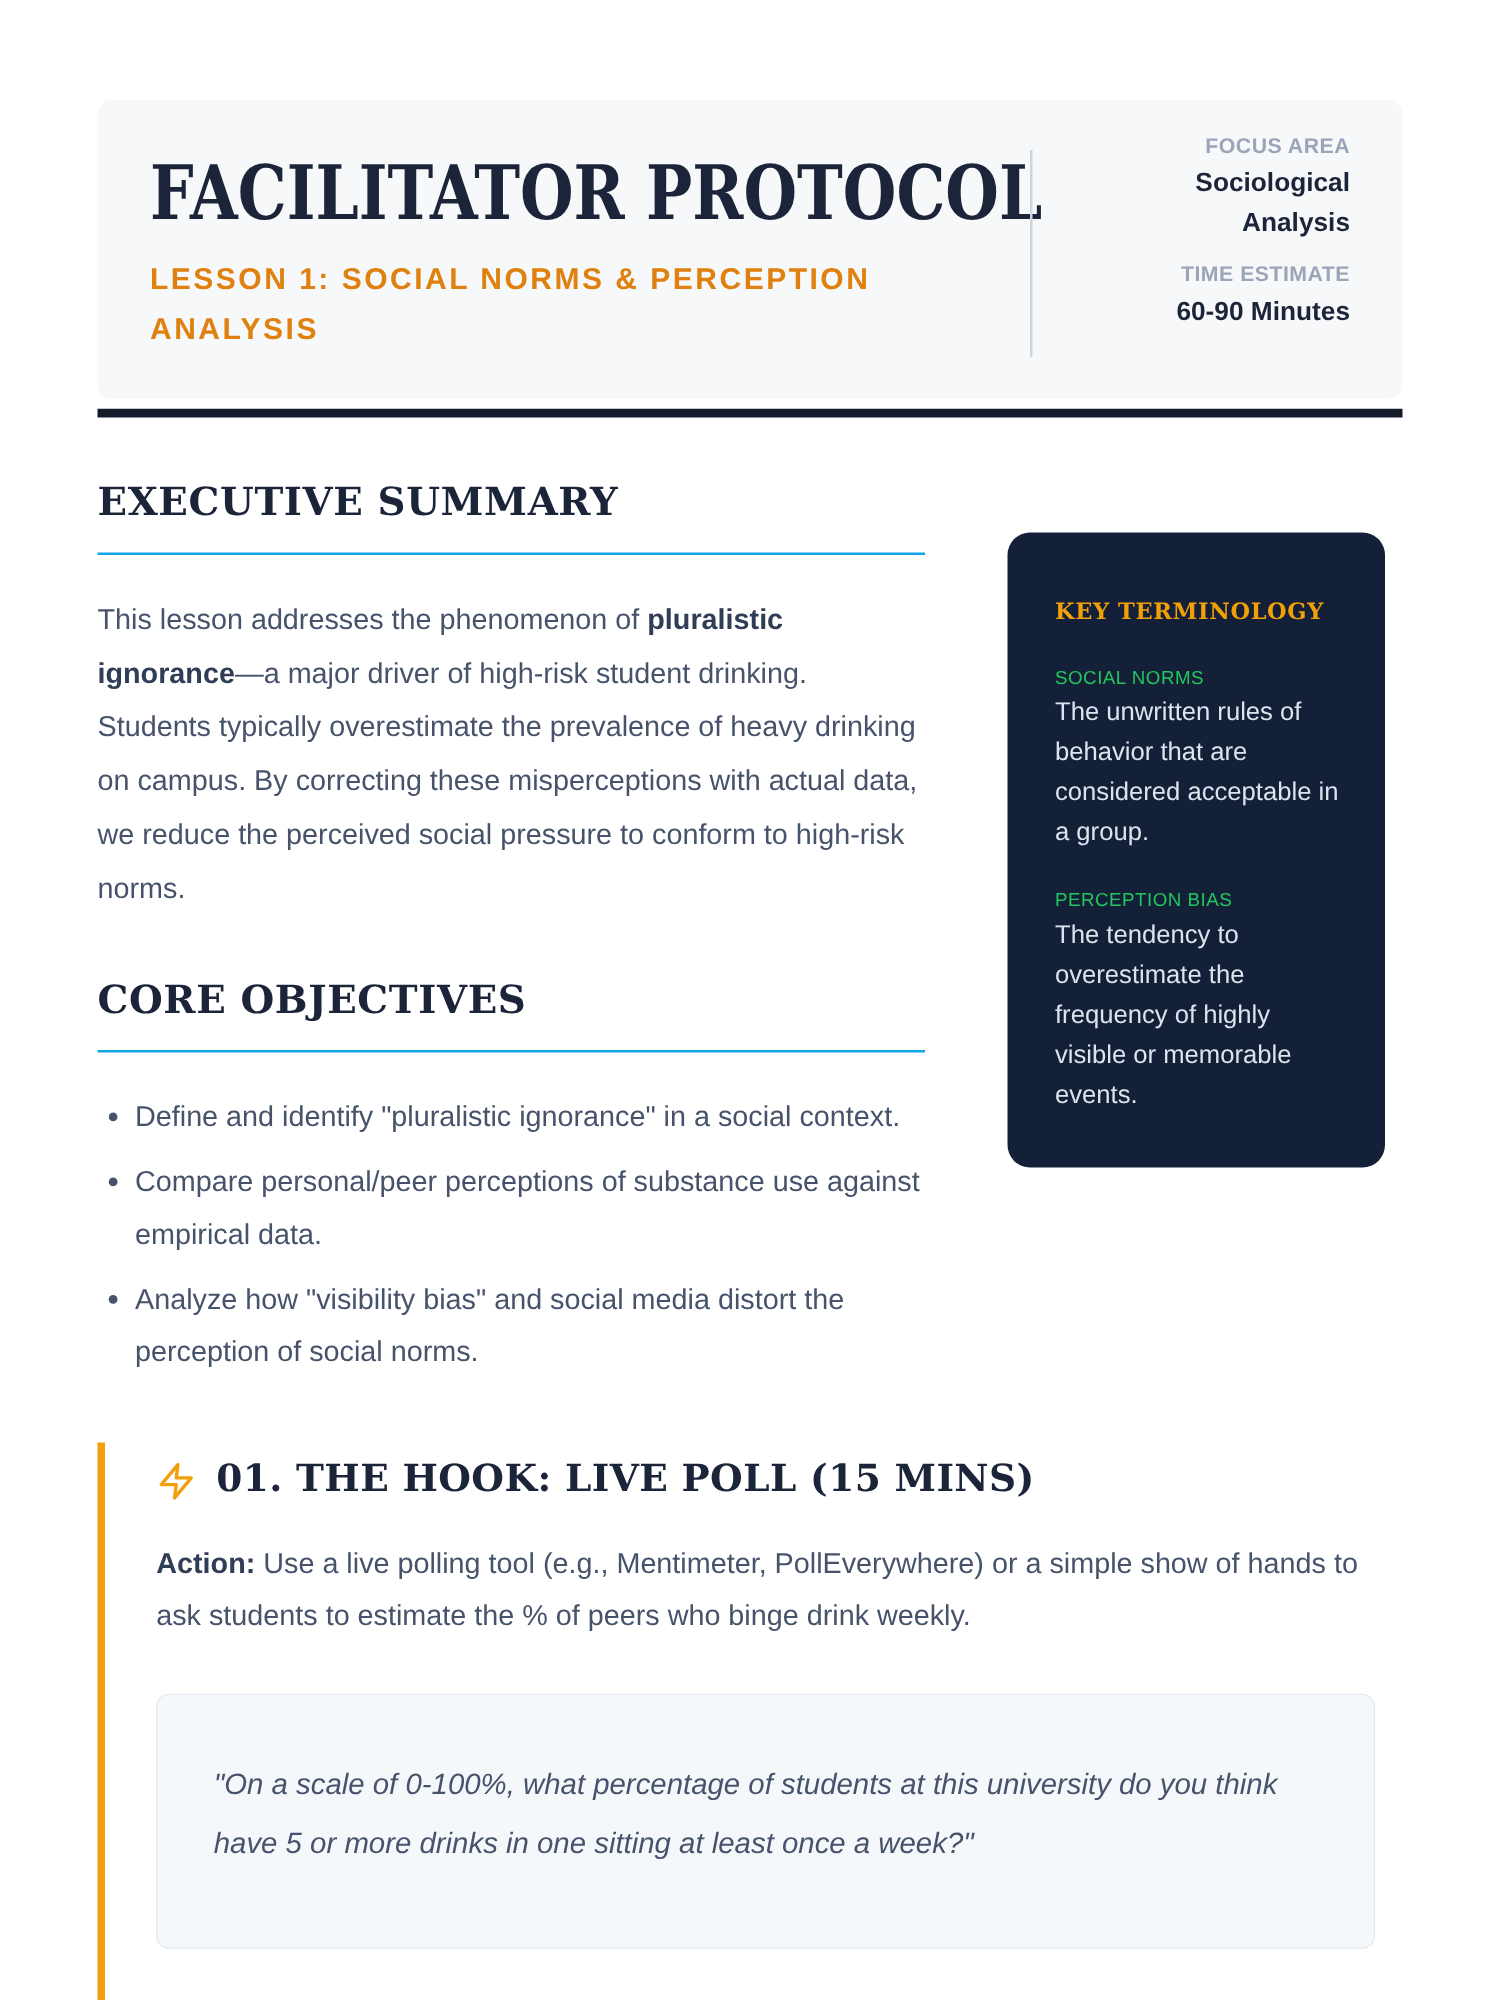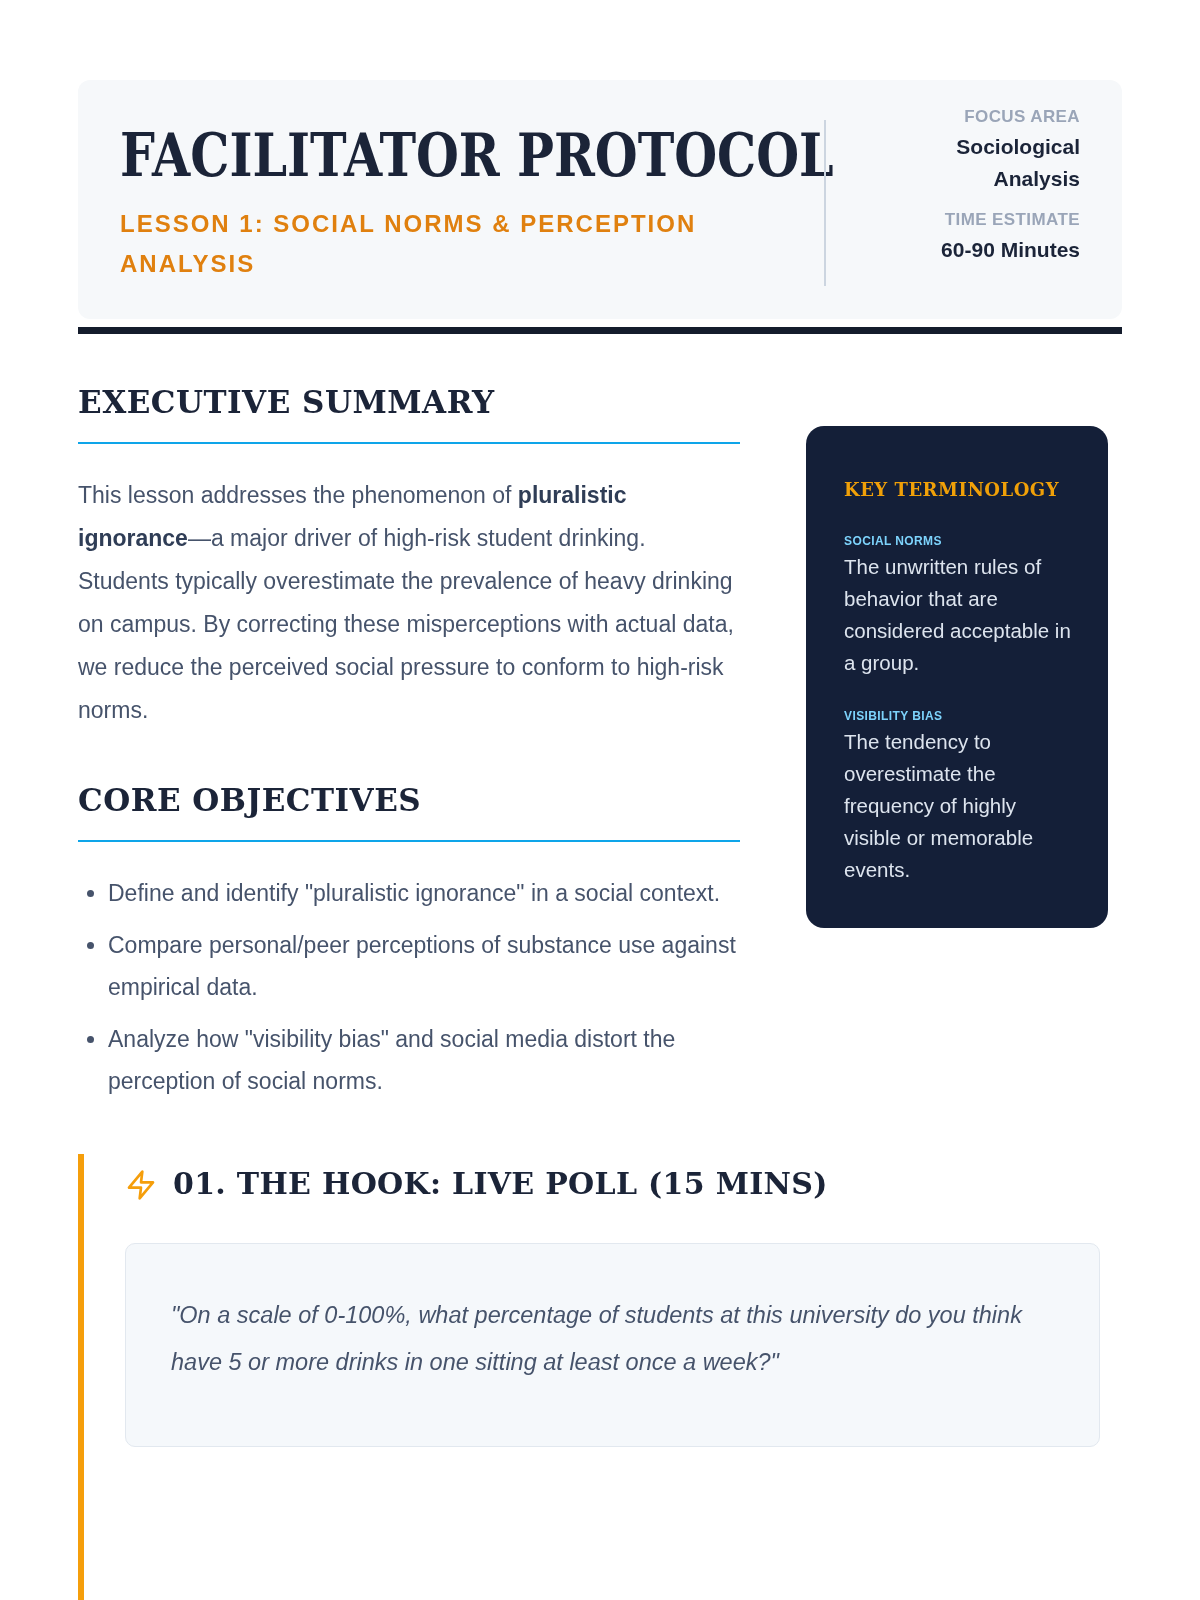--- a/index.html
+++ b/index.html
@@ -124,24 +124,24 @@
     font-family: "DejaVu Serif", "Liberation Serif", serif;
     font-weight: 700;
     font-size: 18px;
     line-height: 1.55;
     letter-spacing: 0.5px;
     color: #F0A008;
   }
   .kt-term-block { margin-top: 30px; }
   .kt-term-block:first-of-type { margin-top: 36px; }
   .kt-term {
-    font-size: 12px;
-    font-weight: 700;
+    font-size: 15px;
+    font-weight: 400;
     letter-spacing: 0.4px;
-    color: #7dd3fc;
+    color: #22c55e;
   }
   .kt-def {
     margin-top: 3px;
     font-size: 20.5px;
     line-height: 32px;
     color: #DDE4EE;
   }
 
   
   .activity {
@@ -218,33 +218,34 @@
       </ul>
     </div>
 
     <aside class="kt-box">
       <div class="kt-heading serif">KEY TERMINOLOGY</div>
       <div class="kt-term-block">
         <div class="kt-term">SOCIAL NORMS</div>
         <div class="kt-def">The unwritten rules of behavior that are considered acceptable in a group.</div>
       </div>
       <div class="kt-term-block">
-        <div class="kt-term">VISIBILITY BIAS</div>
+        <div class="kt-term">PERCEPTION BIAS</div>
         <div class="kt-def">The tendency to overestimate the frequency of highly visible or memorable events.</div>
       </div>
     </aside>
 
     <section class="activity">
       <div class="activity-head">
         <span class="bolt-icon">
           <svg viewBox="0 0 24 24" width="32" height="32" fill="none" stroke="#F59E0B" stroke-width="2" stroke-linecap="round" stroke-linejoin="round">
             <polygon points="13 2 3 14 12 14 11 22 21 10 12 10 13 2"></polygon>
           </svg>
         </span>
         <h2 class="activity-title">01. THE HOOK: LIVE POLL (15 MINS)</h2>
       </div>
+      <p class="action-p"><strong>Action:</strong><span> Use a live polling tool (e.g., Mentimeter, PollEverywhere) or a simple show of hands to ask students to estimate the % of peers who binge drink weekly.</span></p>
       <div class="quote-box">
         <span>"On a scale of 0-100%, what percentage of students at this university do you think have 5 or more drinks in one sitting at least once a week?"</span>
       </div>
     </section>
 
   </main>
 </div>
 
 </body></html>

